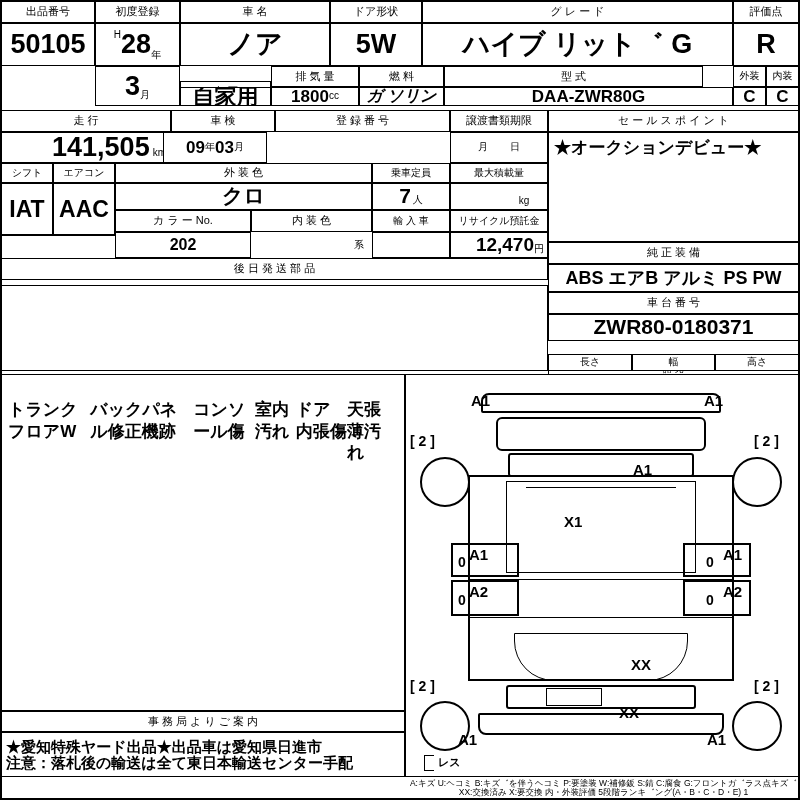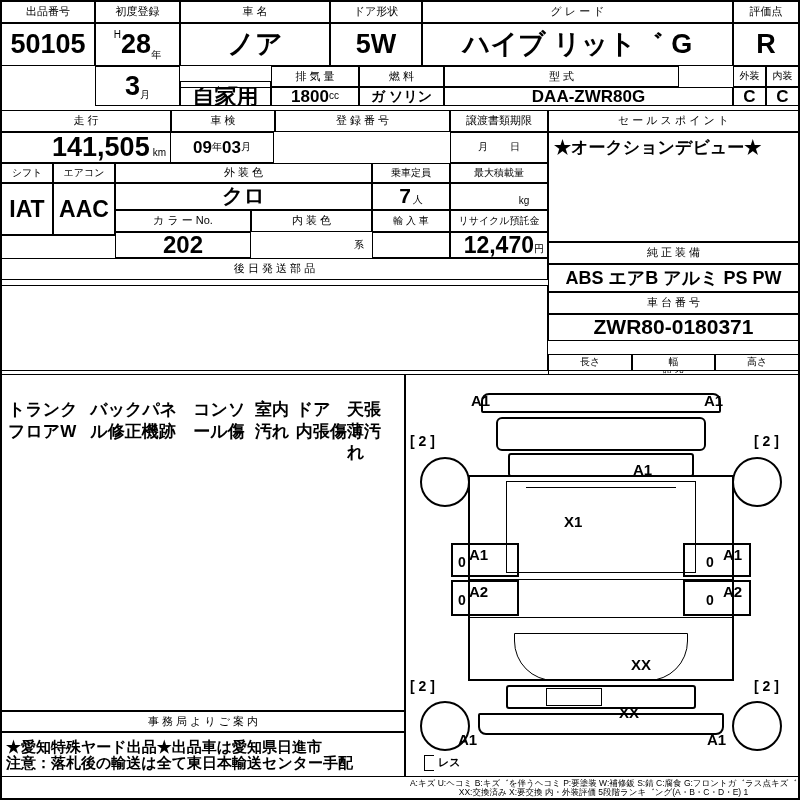--- a/index.html
+++ b/index.html
@@ -22,21 +22,21 @@
     justify-content: center;
     text-align: center;
     overflow: hidden;
     line-height: 1.05;
     background: #fff;
   }
   .lbl { font-size: 11px; }
   .lbl-sm { font-size: 10px; }
   .val-lg { font-size: 27px; font-weight: bold; }
   .val-md { font-size: 17px; font-weight: bold; }
-  .val-sm { font-size: 14px; font-weight: bold; }
+  .val-sm { font-size: 16px; font-weight: bold; font-style: italic; }
   .left { justify-content: flex-start; padding-left: 5px; text-align: left; }
   .right { justify-content: flex-end; padding-right: 4px; }
   .sub { font-size: 10px; font-weight: normal; }
 
   
   .notes { align-items: flex-start; padding: 4px 6px; }
   .notes .line { font-size: 17px; font-weight: bold; line-height: 1.27; text-align:left; }
 
   .sp { font-size: 17px; font-weight: bold; }
 
@@ -74,21 +74,21 @@
 
   <div class="c lbl" style="left:422px;top:1px;width:311px;height:22px;">グ レ ー ド</div>
   <div class="c val-lg" style="left:422px;top:23px;width:311px;height:43px;">ハイブ リット゛ G</div>
 
   <div class="c lbl" style="left:733px;top:1px;width:66px;height:22px;">評価点</div>
   <div class="c val-lg" style="left:733px;top:23px;width:66px;height:43px;">R</div>
 
   <div class="c lbl" style="left:180px;top:66px;width:91px;height:21px;margin-top:15px;">車 歴</div>
   <div class="c lbl" style="left:271px;top:66px;width:88px;height:21px;">排 気 量</div>
   <div class="c lbl" style="left:359px;top:66px;width:85px;height:21px;">燃 料</div>
-  <div class="c lbl" style="left:444px;top:66px;width:235px;height:21px;">型 式</div>
+  <div class="c lbl" style="left:444px;top:66px;width:259px;height:21px;">型 式</div>
   <div class="c lbl-sm" style="left:733px;top:66px;width:33px;height:21px;">外装</div>
   <div class="c lbl-sm" style="left:766px;top:66px;width:33px;height:21px;">内装</div>
 
   <div class="c" style="left:95px;top:66px;width:85px;height:40px;">
     <span class="val-lg">3</span>
     <span class="sub" style="align-self:flex-end;padding-bottom:5px;">月</span>
   </div>
   <div class="c val-lg" style="left:180px;top:87px;width:91px;height:19px;font-size:22px;">自家用</div>
   <div class="c" style="left:271px;top:87px;width:88px;height:19px;">
     <span class="val-md">1800</span>
@@ -101,21 +101,21 @@
 
   <div class="c lbl" style="left:1px;top:110px;width:170px;height:22px;">走 行</div>
   <div class="c lbl" style="left:171px;top:110px;width:104px;height:22px;">車 検</div>
   <div class="c lbl" style="left:275px;top:110px;width:175px;height:22px;">登 録 番 号</div>
   <div class="c lbl" style="left:450px;top:110px;width:98px;height:22px;">譲渡書類期限</div>
 
   <div class="c right" style="left:1px;top:132px;width:170px;height:31px;align-items:center;">
     <span class="val-lg">141,505</span>
     <span class="sub" style="padding-left:3px;align-self:flex-end;padding-bottom:4px;">km</span>
   </div>
-  <div class="c" style="left:170px;top:132px;width:104px;height:31px;">
+  <div class="c" style="left:163px;top:132px;width:104px;height:31px;">
     <span class="val-md">09</span>
     <span class="sub">年</span>
     <span class="val-md">03</span>
     <span class="sub">月</span>
   </div>
   <div class="c" style="left:450px;top:132px;width:98px;height:31px;">
     <span class="sub" style="padding-right:22px;">月</span>
     <span class="sub">日</span>
   </div>
 
@@ -135,28 +135,28 @@
   </div>
 
   <div class="c val-lg" style="left:1px;top:183px;width:52px;height:52px;font-size:23px;">IAT</div>
   <div class="c val-lg" style="left:53px;top:183px;width:62px;height:52px;font-size:23px;">AAC</div>
 
   <div class="c lbl" style="left:115px;top:210px;width:136px;height:22px;">カ ラ ー No.</div>
   <div class="c lbl" style="left:251px;top:210px;width:121px;height:22px;">内 装 色</div>
   <div class="c lbl-sm" style="left:372px;top:210px;width:78px;height:22px;">輸 入 車</div>
   <div class="c lbl-sm" style="left:450px;top:210px;width:98px;height:22px;">リサイクル預託金</div>
 
-  <div class="c val-md" style="left:115px;top:232px;width:136px;height:26px;font-size:24px;">202</div>
+  <div class="c val-md" style="left:115px;top:232px;width:136px;height:26px;font-size:16px;">202</div>
   <div class="c" style="left:251px;top:232px;width:121px;height:26px;">
     <span class="val-md" style="font-size:19px;">クロ</span>
   </div>
   <div class="c sub" style="left:251px;top:232px;width:121px;height:26px;justify-content:flex-end;padding-right:8px;border:none;">系</div>
   <div class="c" style="left:372px;top:232px;width:78px;height:26px;"></div>
   <div class="c" style="left:450px;top:232px;width:98px;height:26px;justify-content:flex-end;padding-right:3px;">
-    <span class="val-md" style="font-size:23px;">12,470</span>
+    <span class="val-md" style="font-size:19px;">12,470</span>
     <span class="sub" style="align-self:flex-end;padding-bottom:3px;">円</span>
   </div>
 
   <div class="c lbl" style="left:1px;top:235px;width:114px;height:23px;border-right:none;border-bottom:none;"></div>
   <div class="c lbl" style="left:1px;top:258px;width:547px;height:22px;">後 日 発 送 部 品</div>
 
   <div class="c lbl" style="left:1px;top:285px;width:547px;height:22px;border-bottom:none;">注 意 事 項 欄</div>
   <div class="c" style="left:1px;top:285px;width:547px;height:86px;"></div>
 
   <div class="c lbl" style="left:548px;top:110px;width:251px;height:22px;">セ ー ル ス ポ イ ン ト</div>

